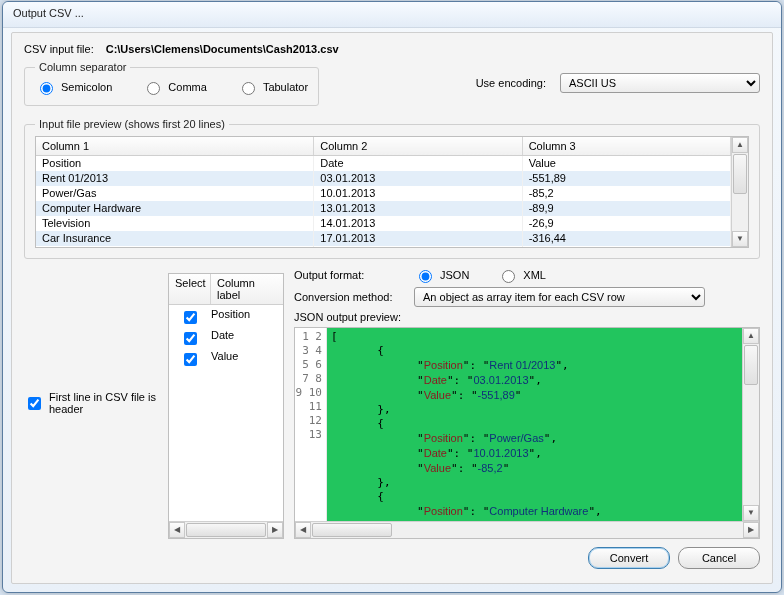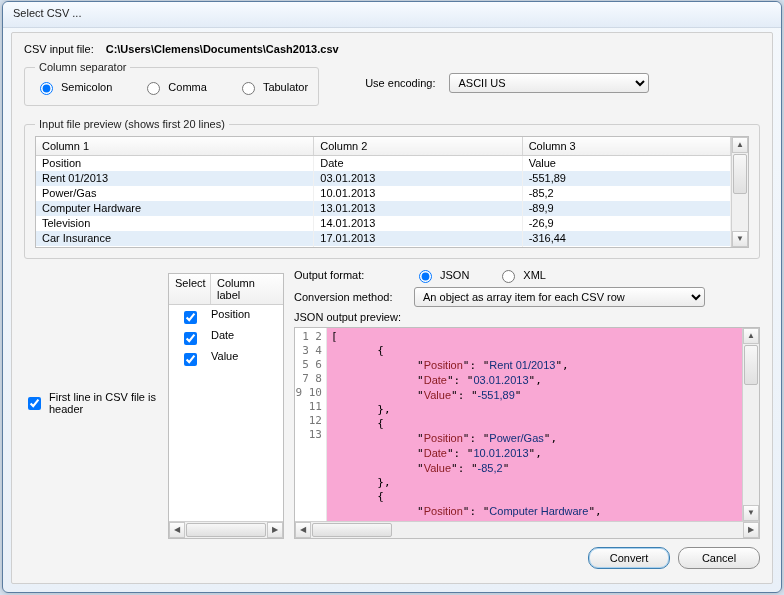--- a/index.html
+++ b/index.html
@@ -37,44 +37,44 @@
   .col-list-head .sel { width: 42px; border-right: 1px solid #d5d5d5; }
   .col-list-body { flex: 1; padding: 2px 0; }
   .col-list-row { display: flex; padding: 1px 0; }
   .col-list-row .sel { width: 42px; text-align: center; }
   .hscroll { height: 17px; border-top: 1px solid #d0d0d0; background: #f0f0f0; display: flex; }
   .hscroll .arrow { width: 16px; background: linear-gradient(#fdfdfd,#e7e7e7); border: 1px solid #c8c8c8; text-align: center; line-height: 13px; font-size: 8px; color: #555; }
   .hscroll .thumb { flex: 0 0 80px; margin: 1px; background: linear-gradient(#f7f7f7,#e0e0e0); border: 1px solid #bdbdbd; border-radius: 2px; }
   .hscroll .track { flex: 1; }
   .out-row { display: flex; align-items: center; gap: 10px; margin-bottom: 4px; }
   .out-row .lbl { width: 110px; }
-  .json-preview { flex: 1; border: 1px solid #bfbfbf; background: #f9a8d4; margin-top: 4px; display: flex; flex-direction: column; min-height: 0; }
+  .json-preview { flex: 1; border: 1px solid #bfbfbf; background: #22c55e; margin-top: 4px; display: flex; flex-direction: column; min-height: 0; }
   .json-body { flex: 1; display: flex; overflow: hidden; }
   .gutter { width: 32px; background: #fff; border-right: 1px solid #e7e7e7; text-align: right; padding: 2px 4px 2px 0; color: #777; font-family: Consolas, monospace; font-size: 11px; line-height: 14px; }
   .code { flex: 1; padding: 2px 4px; font-family: Consolas, monospace; font-size: 11px; line-height: 14px; white-space: pre; overflow: hidden; }
   .code .key { color: #8b1c22; }
   .code .str { color: #10307a; }
   .btnbar { display: flex; justify-content: flex-end; gap: 8px; margin-top: 8px; }
   button.win { width: 82px; height: 22px; background: linear-gradient(#fefefe,#e6e6e6); border: 1px solid #8e8e8e; border-radius: 10px; }
   button.win.primary { border: 1px solid #3c7fb1; box-shadow: 0 0 0 1px #a7d0ee inset; }
   .filepath { font-weight: bold; margin-left: 6px; }
 </style>
 </head>
 <body>
 
 <div class="window">
-  <div class="titlebar">Select CSV ...</div>
+  <div class="titlebar">Output CSV ...</div>
   <div class="client">
 
     <div class="row">
       <span>CSV input file:</span>
       <span class="filepath">C:\Users\Clemens\Documents\Cash2013.csv</span>
     </div>
 
-    <div class="row" style="align-items:flex-start;">
+    <div class="row" style="align-items:flex-start;justify-content:space-between;">
       <fieldset style="flex:0 0 290px;">
         <legend>Column separator</legend>
         <div class="sep-radios">
           <label class="radio">
             <input type="radio" name="sep" checked="" style="">
             <span>Semicolon</span>
           </label>
           <label class="radio">
             <input type="radio" name="sep" style="">
             <span>Comma</span>

